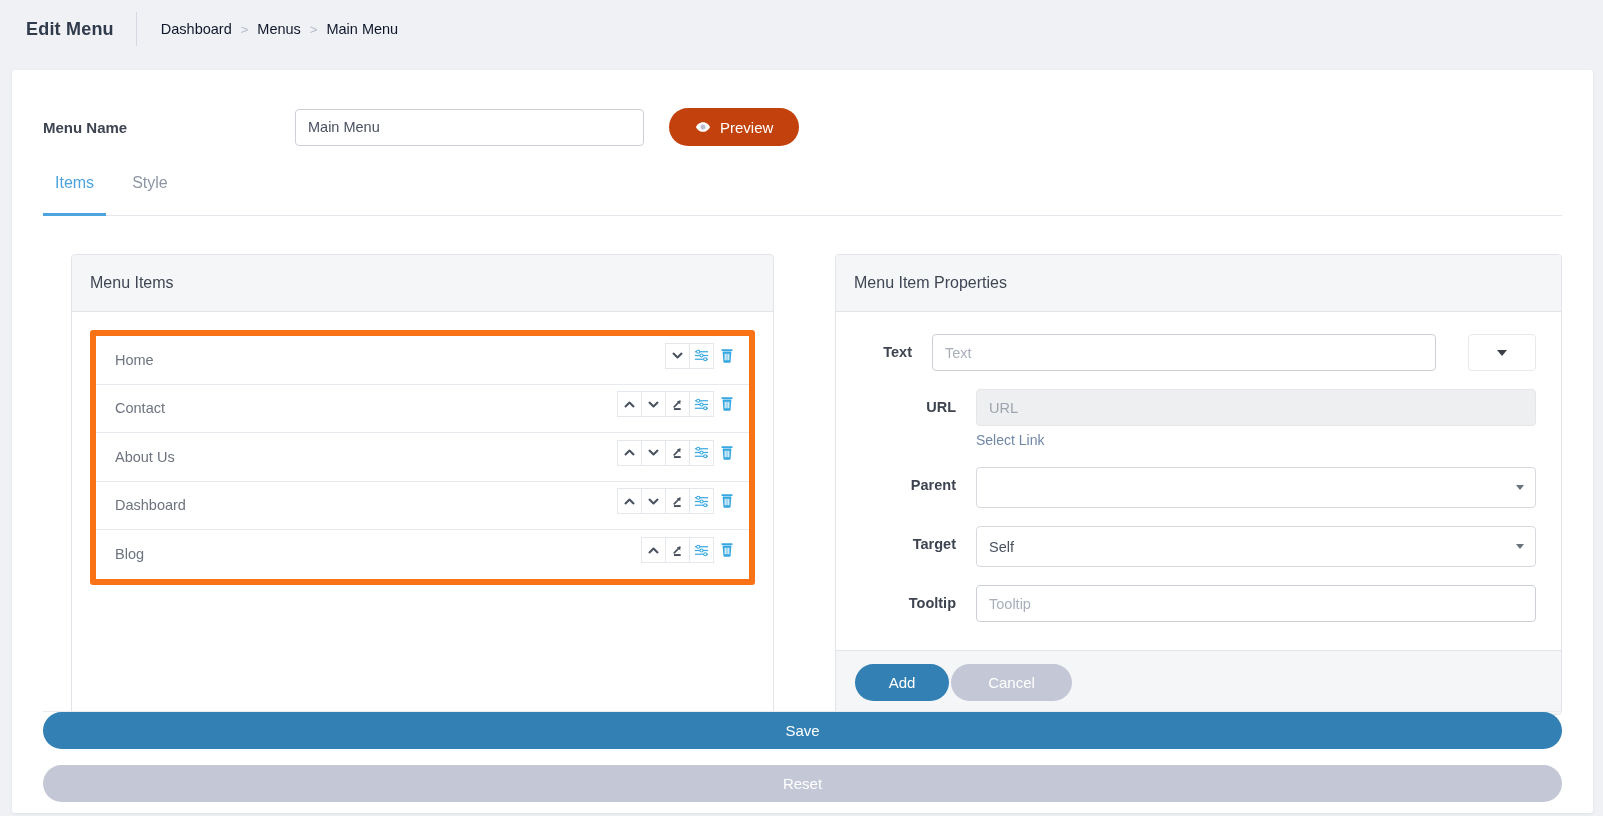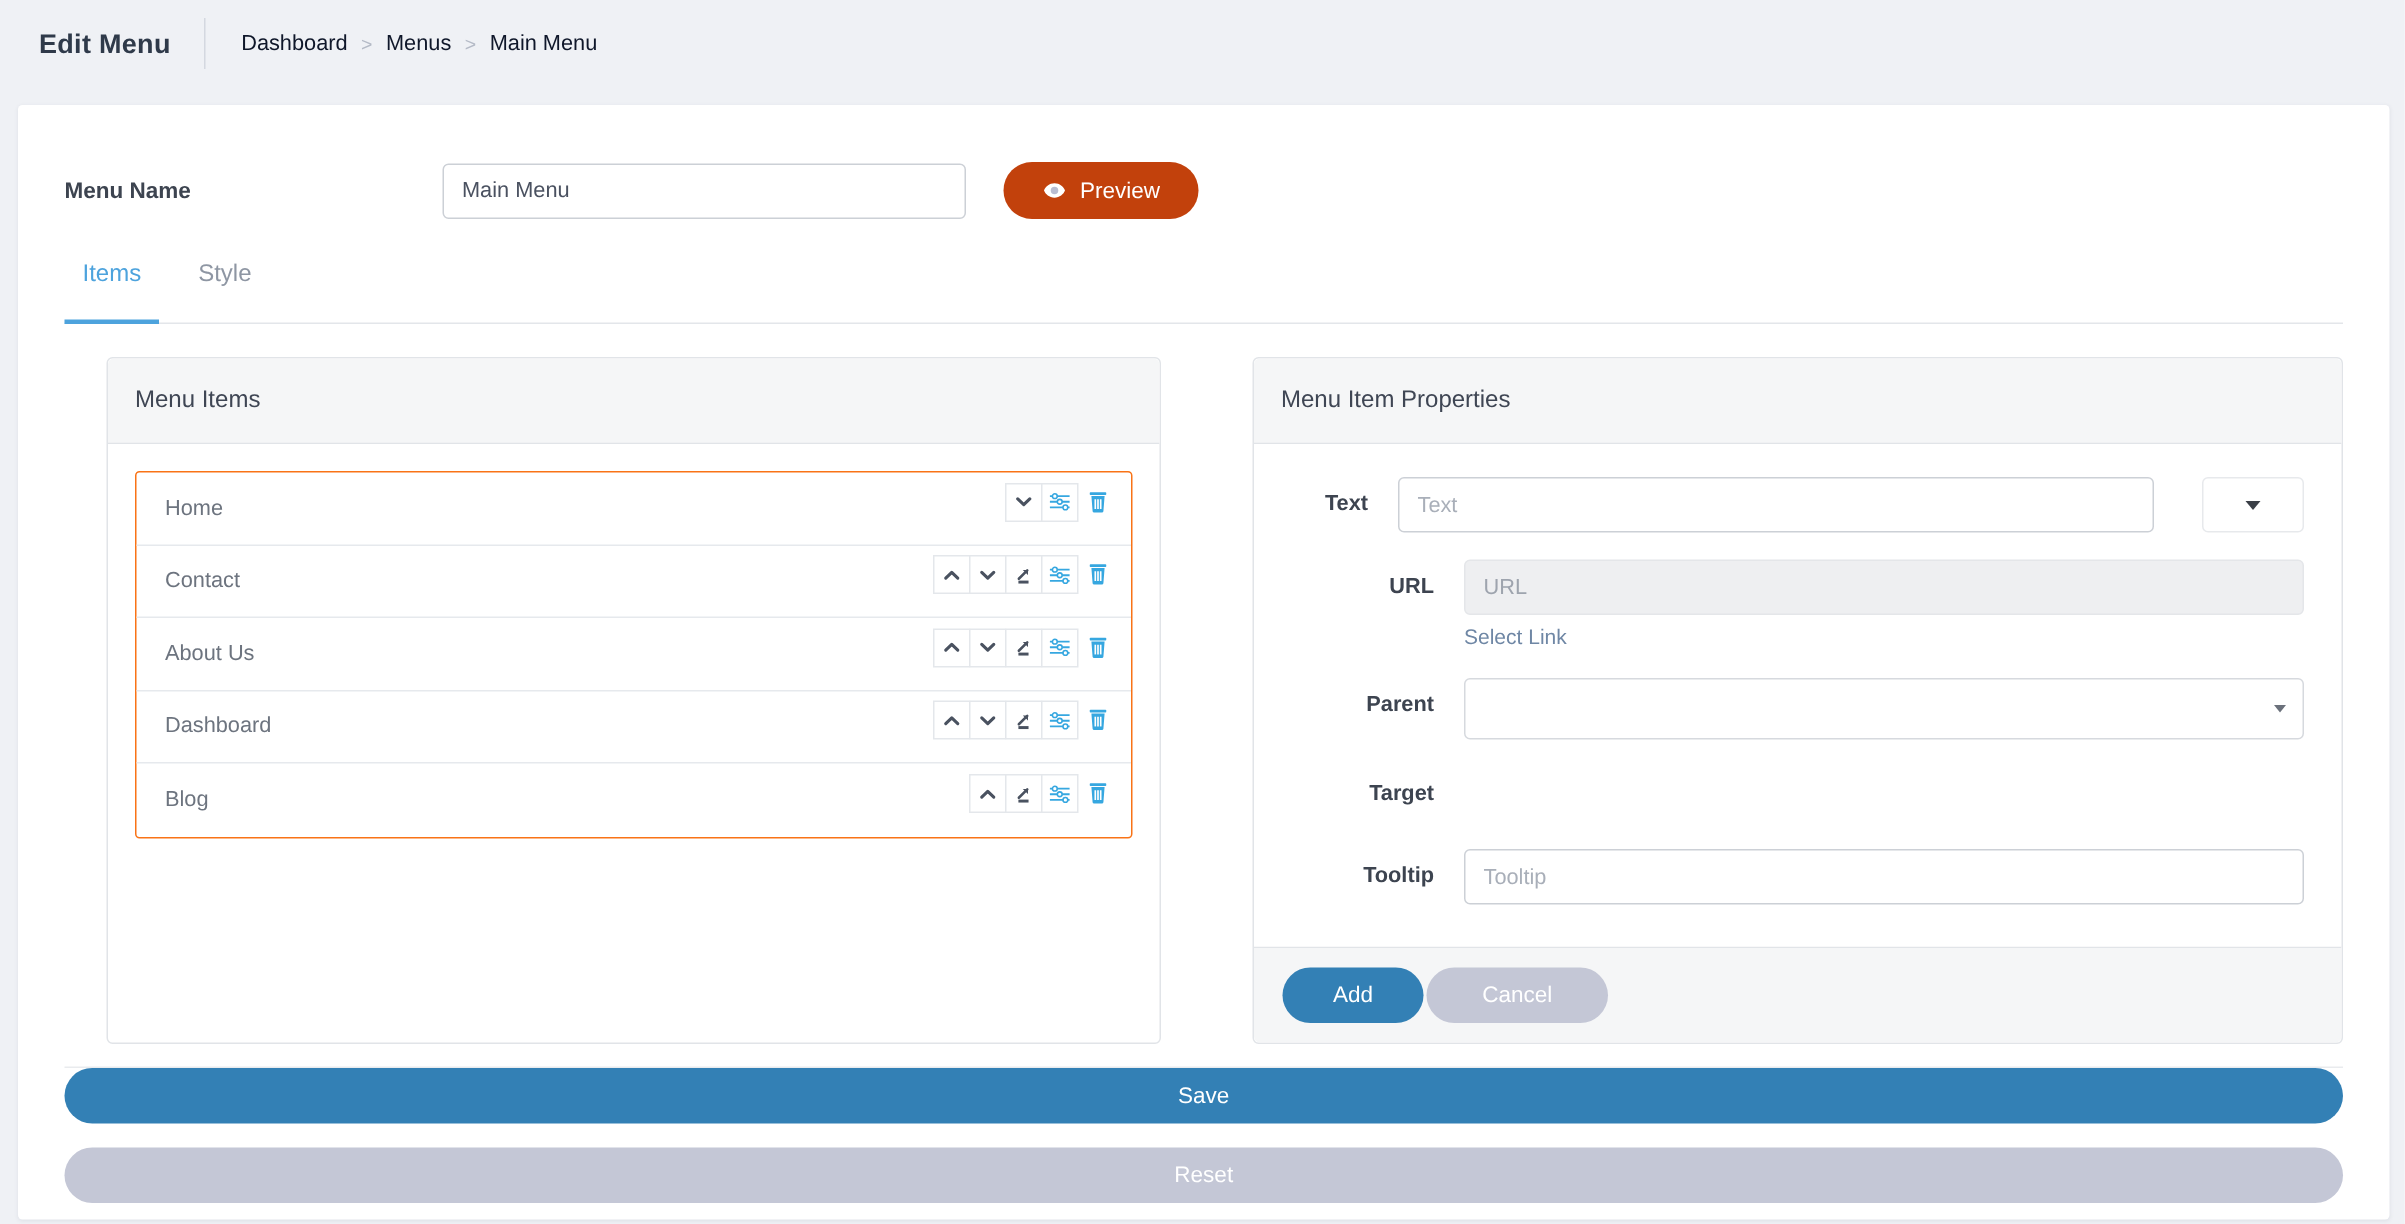--- a/index.html
+++ b/index.html
@@ -90,21 +90,21 @@
     font-family: "Liberation Sans", sans-serif;
     display: inline-flex;
     align-items: center;
     gap: 9px;
     cursor: pointer;
   }
   .eye-icon { display: inline-flex; }
 
   
   .tabs {
-    margin: 26px 31px 0 31px;
+    margin: 26px 31px 16px 31px;
     border-bottom: 1px solid #e3e6ea;
     display: flex;
     gap: 14px;
     height: 44px;
   }
   .tab {
     font-size: 16px;
     color: #8e96a3;
     padding: 2px 12px 13px 12px;
     cursor: pointer;
@@ -139,21 +139,21 @@
     align-items: center;
     padding-left: 18px;
     font-size: 16px;
     color: #3f4654;
     border-radius: 4px 4px 0 0;
   }
   .panel-body-left { padding: 18px; min-height: 277px; }
 
   
   .mi-list {
-    border: 1px solid #f97316;
+    border: 6px solid #f97316;
     border-radius: 3px;
     overflow: visible;
   }
   .mi-row {
     height: 48.5px;
     display: flex;
     align-items: center;
     justify-content: space-between;
     padding: 0 8px 0 19px;
     border-bottom: 1px solid #e6e9ed;
@@ -586,20 +586,26 @@
           <div class="fctrl">
             <div class="sel">
               <span></span>
               <span class="caret-sm"></span>
             </div>
           </div>
         </div>
 
         <div class="frow">
           <div class="flabel">Target</div>
+          <div class="fctrl">
+            <div class="sel">
+              <span>Self</span>
+              <span class="caret-sm"></span>
+            </div>
+          </div>
         </div>
 
         <div class="frow">
           <div class="flabel">Tooltip</div>
           <div class="fctrl">
             <input class="tinput" type="text" placeholder="Tooltip" style="">
           </div>
         </div>
 
       </div>

